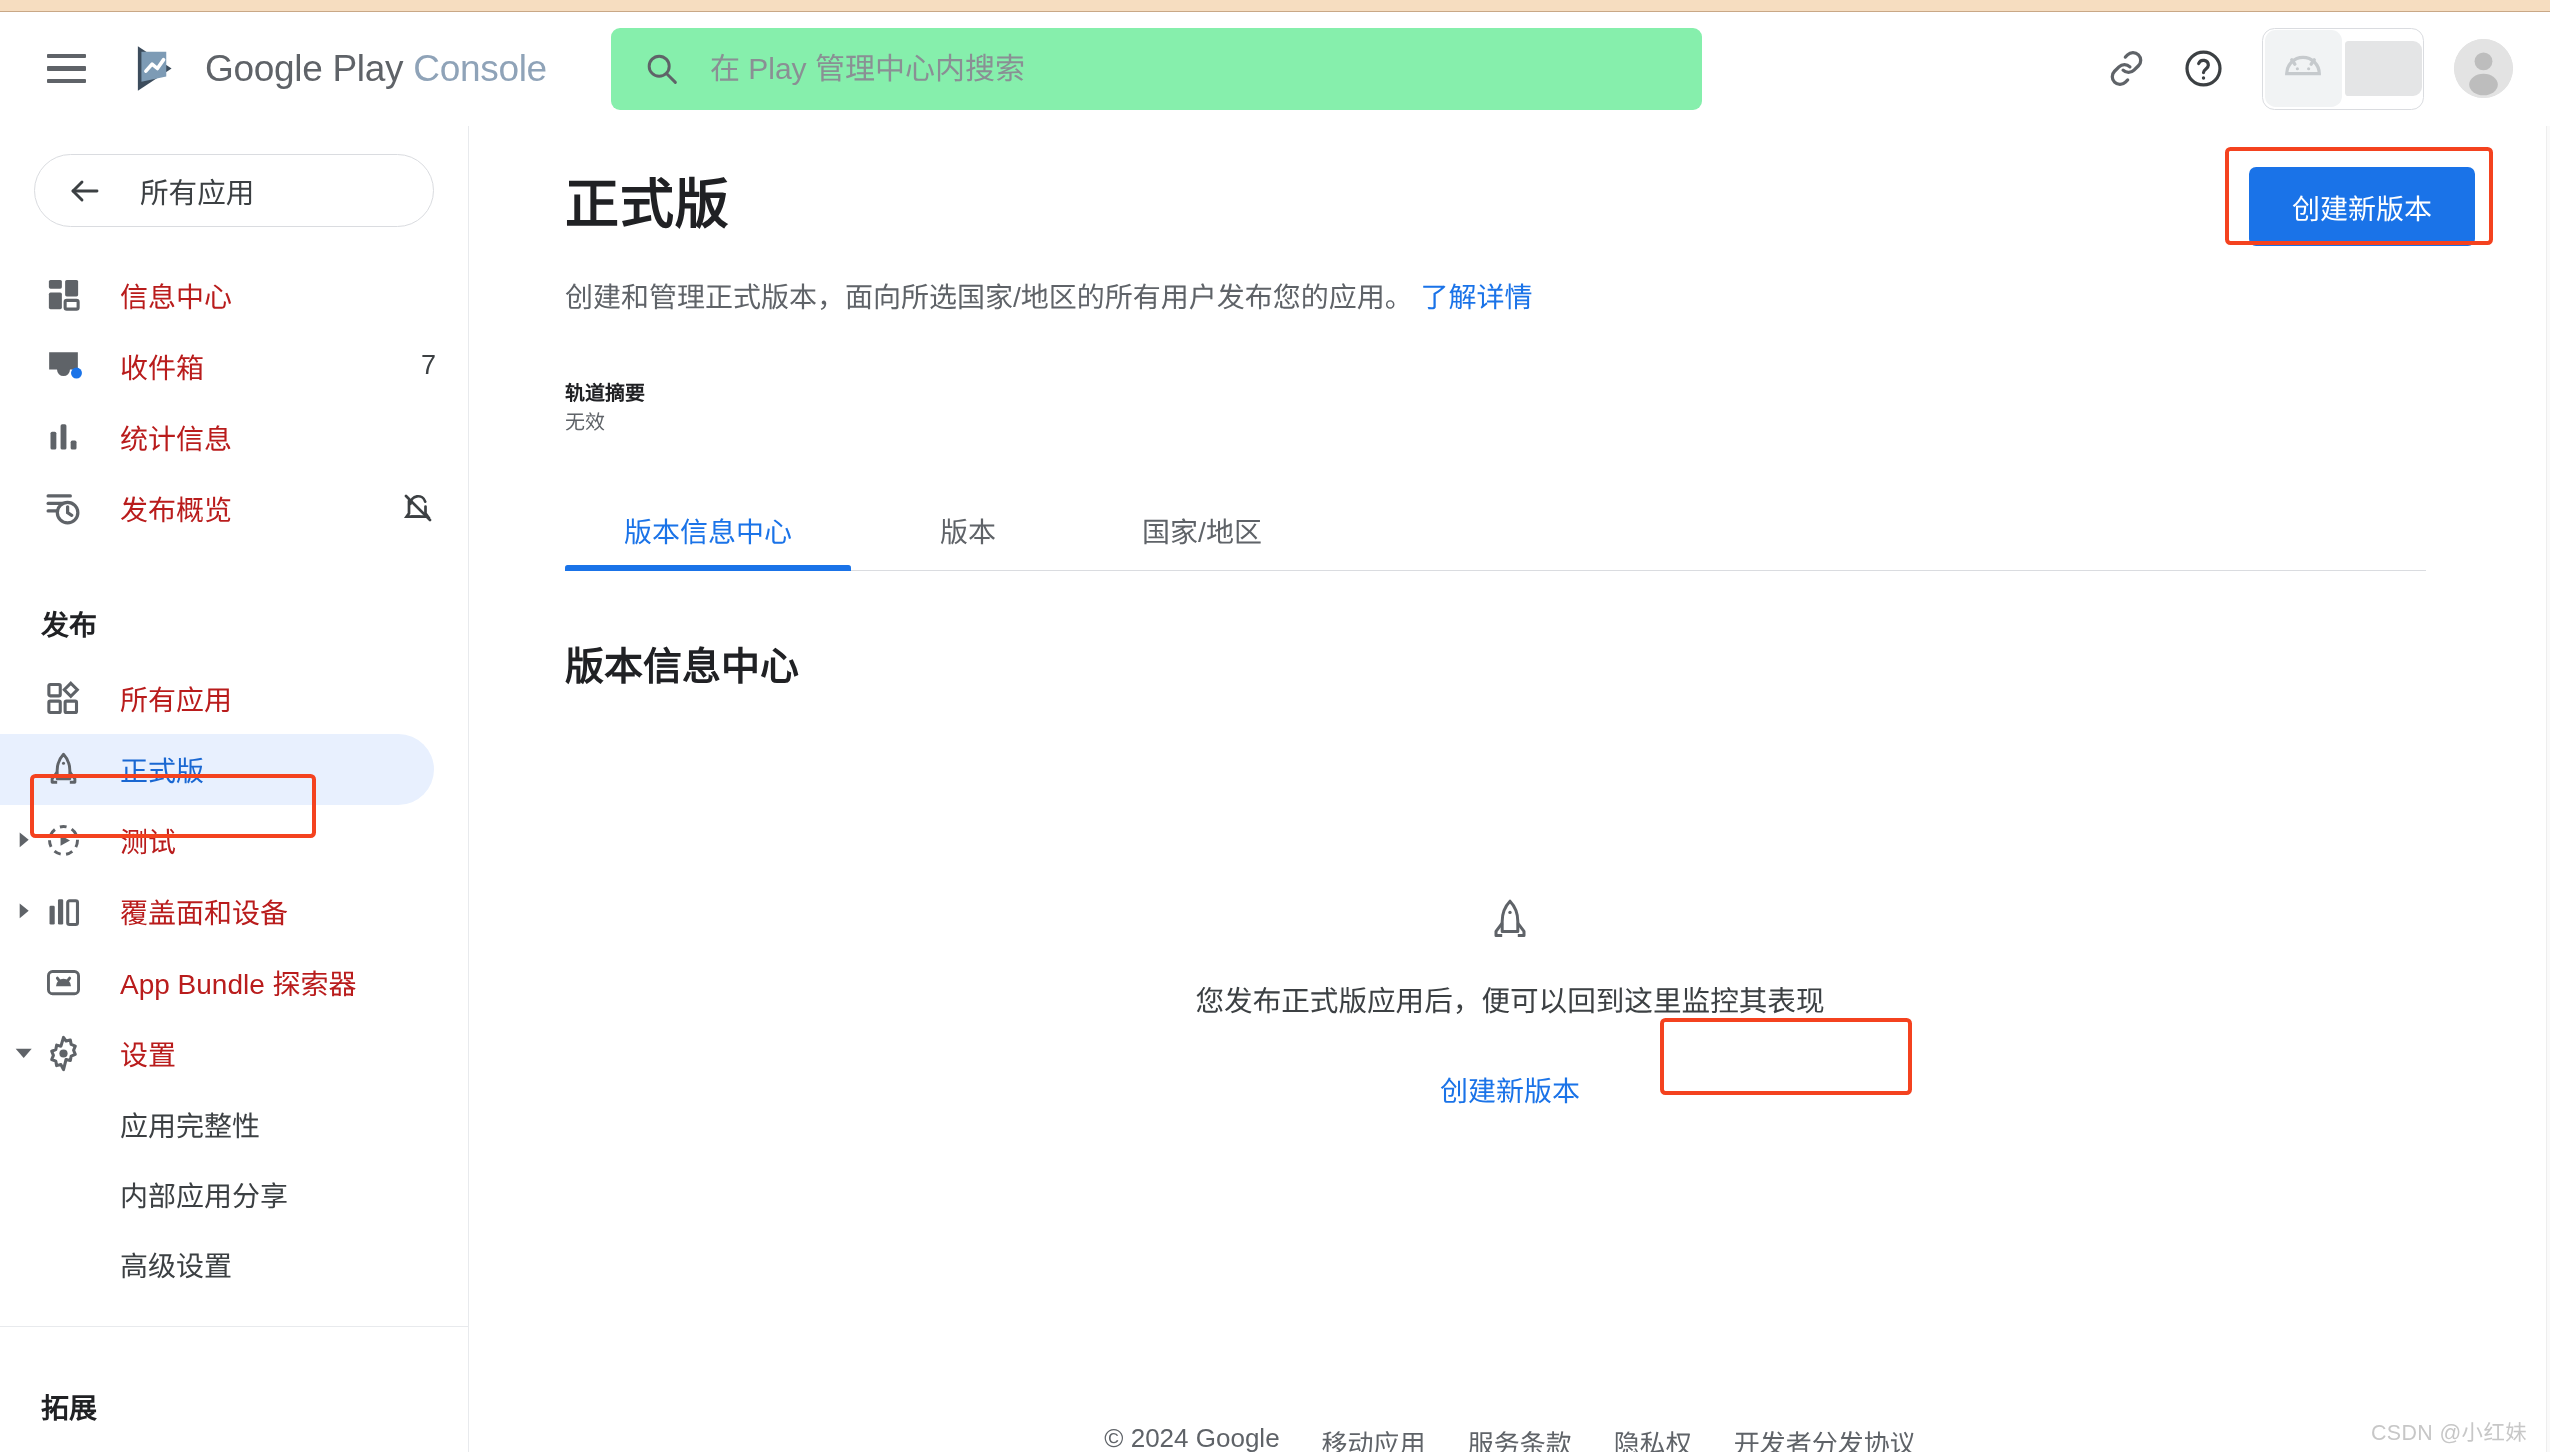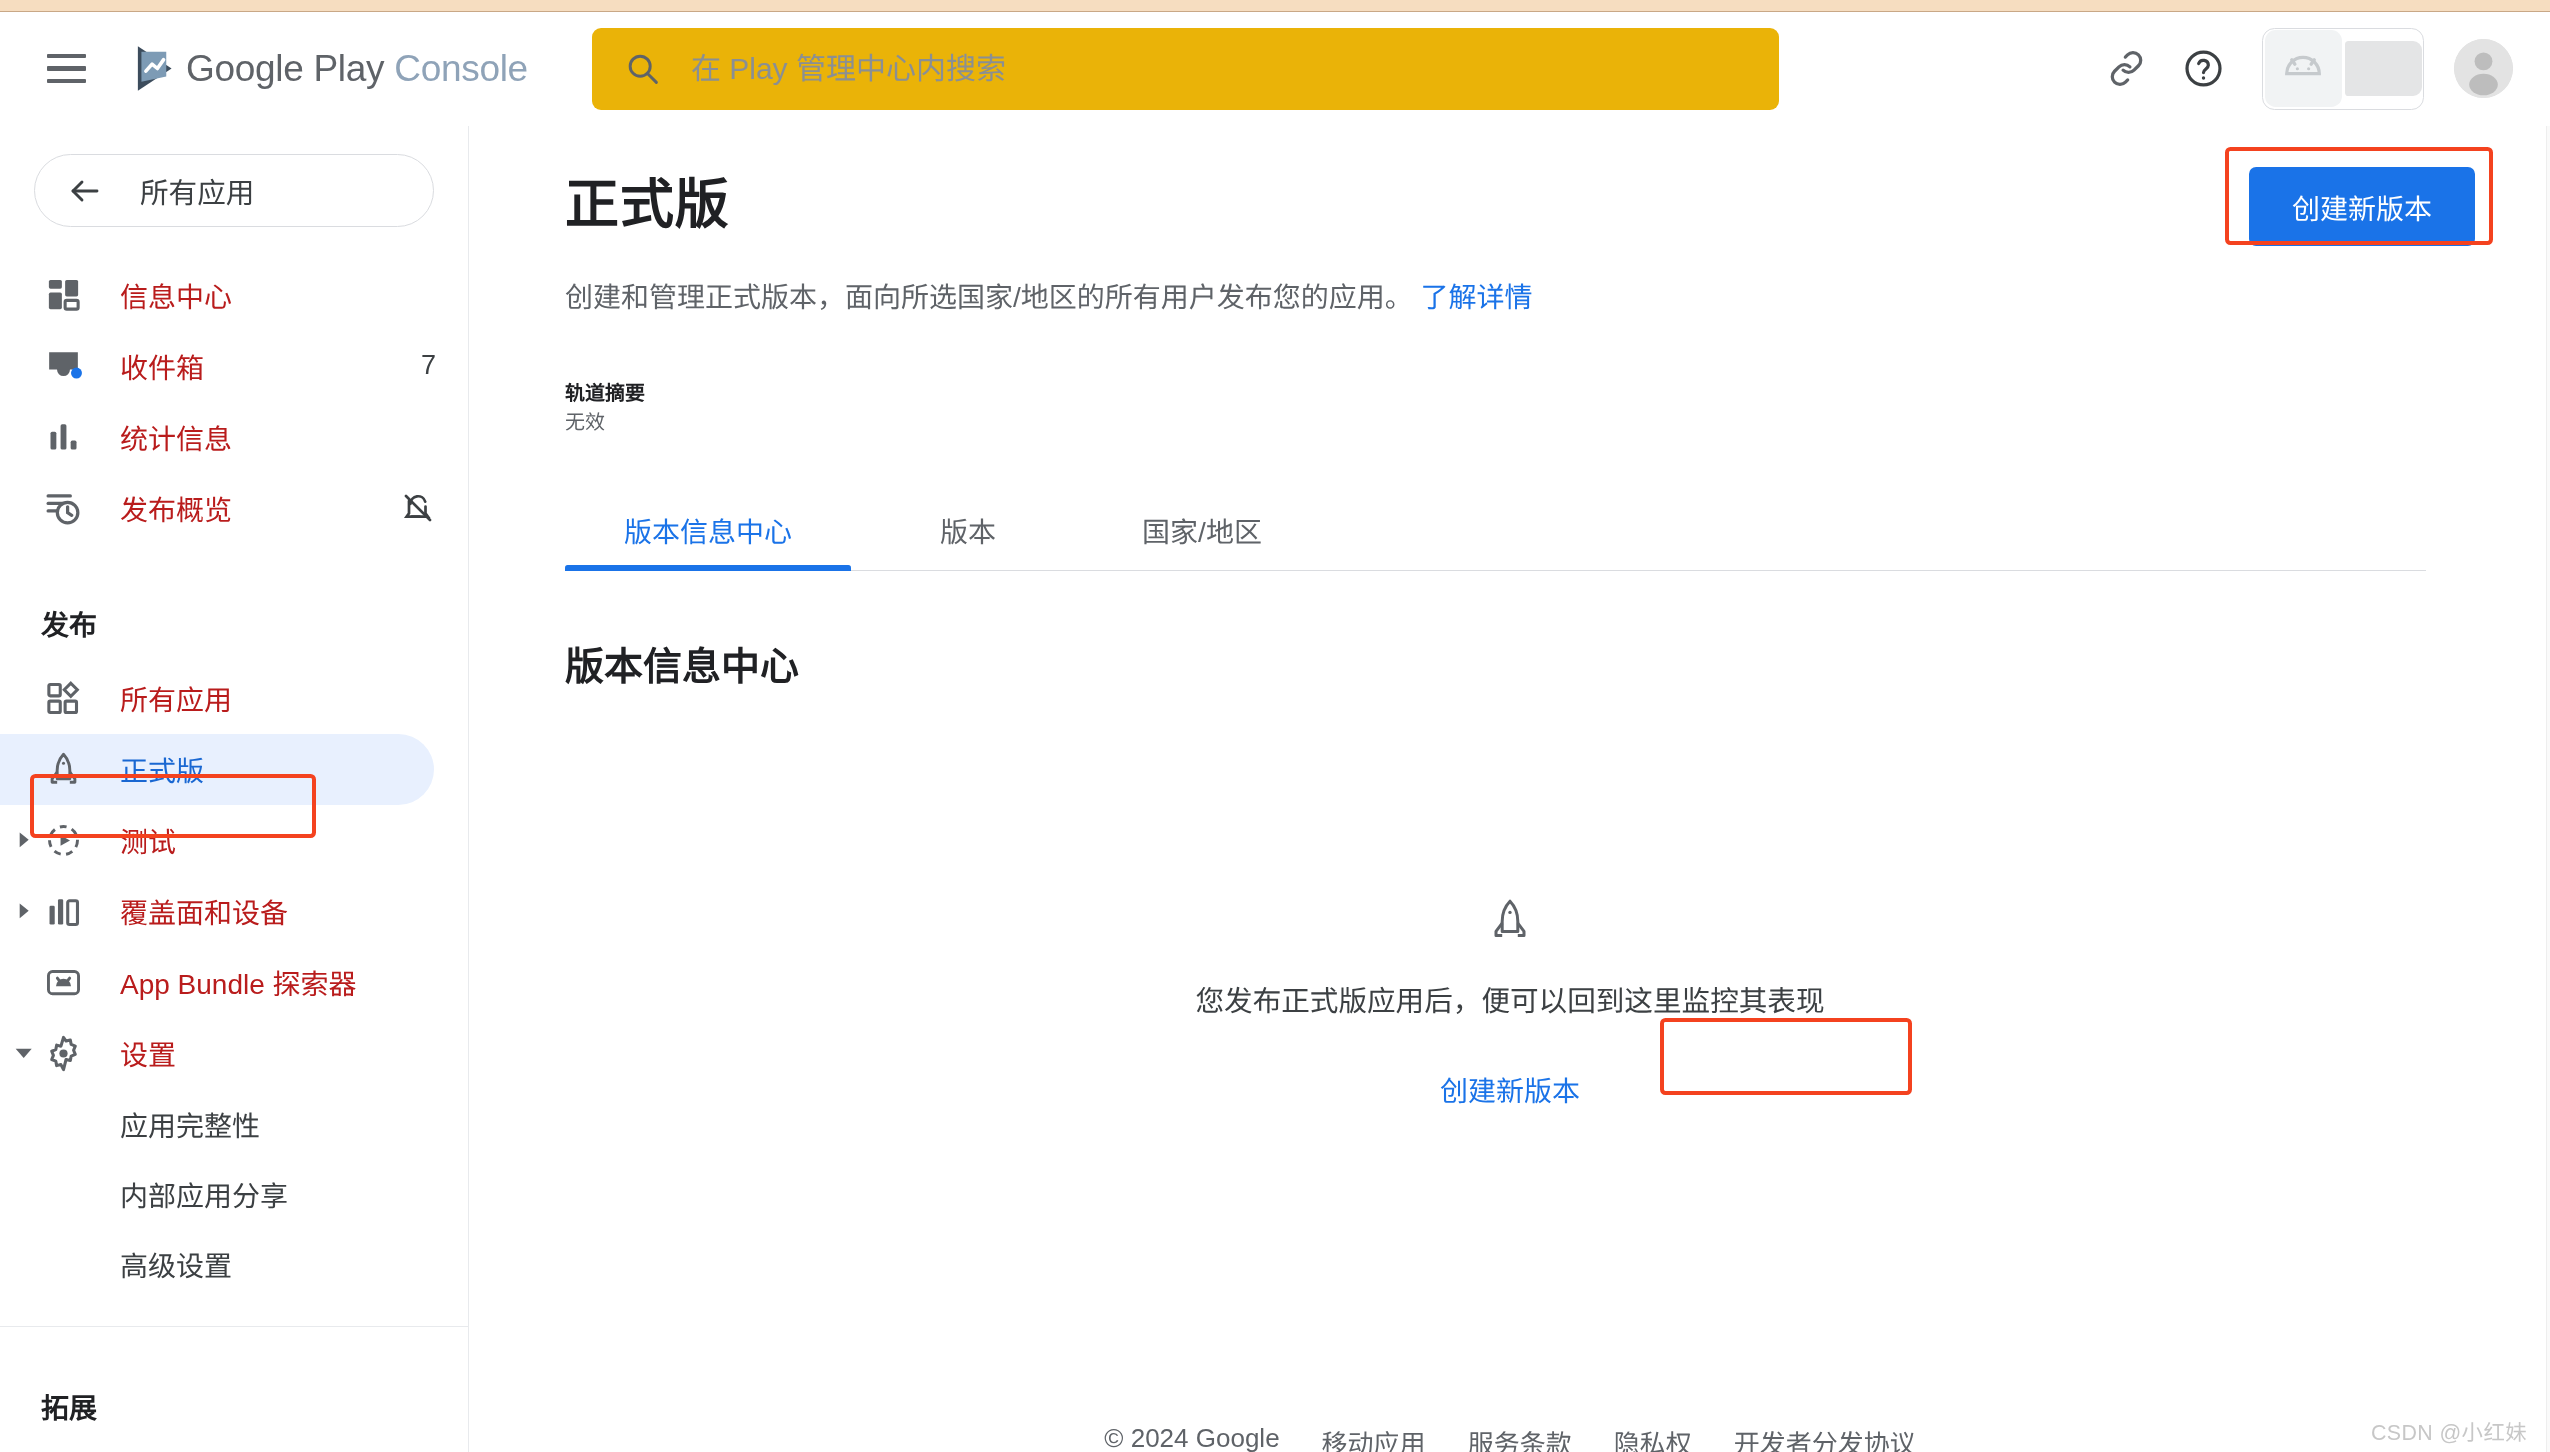--- a/index.html
+++ b/index.html
@@ -30,30 +30,30 @@
     display: flex; align-items: center;
   }
   .hamburger {
     width: 39px; height: 39px;
     margin-left: 47px;
     display: flex; flex-direction: column; justify-content: center; gap: 8px;
     cursor: pointer;
   }
   .hamburger span { display: block; width: 39px; height: 4.5px; background: #5f6368; border-radius: 0.9px; }
 
-  .brand { display: flex; align-items: center; margin-left: 43px; gap: 2px; }
+  .brand { display: flex; align-items: center; margin-left: 43px; gap: 21px; }
   .play-logo { width: 55px; height: 55px; position: relative; }
   .brand-text { font-size: 37px; letter-spacing: -0.3px; white-space: nowrap; }
   .brand-google { color: #5f6368; }
   .brand-console { color: #8fa3b8; }
 
   .search-wrap {
     margin-left: 64px;
-    width: 1187px; height: 82px;
-    background: #eab308;
+    width: 1091px; height: 82px;
+    background: #86efac;
     border-radius: 9px;
     display: flex; align-items: center;
     cursor: text;
   }
   .search-icon { margin-left: 32px; margin-right: 30px; width: 37px; height: 37px; flex: none; }
   .search-input {
     border: none; outline: none; background: transparent;
     font-family: "Liberation Sans", "DejaVu Sans", sans-serif;
     font-size: 30px; color: #5f6368; width: 982px;
   }

